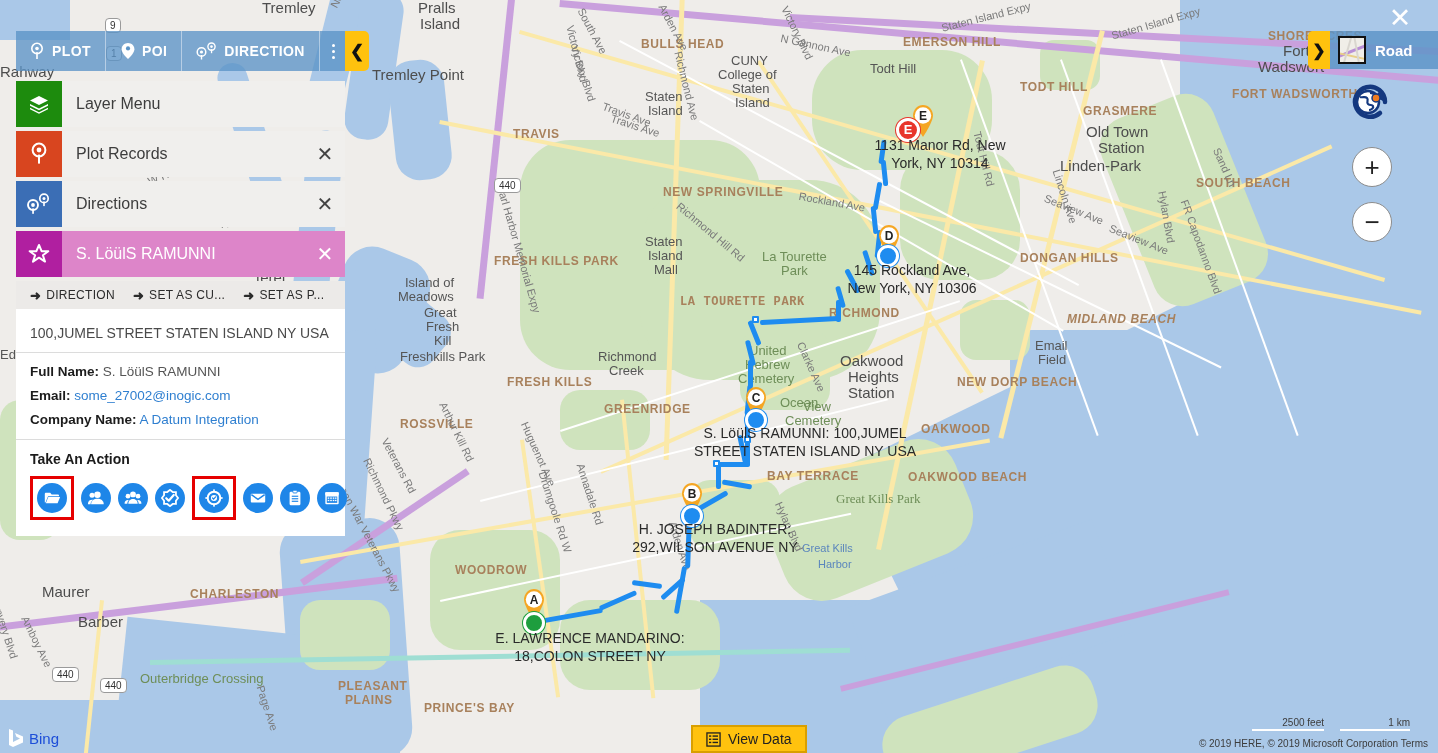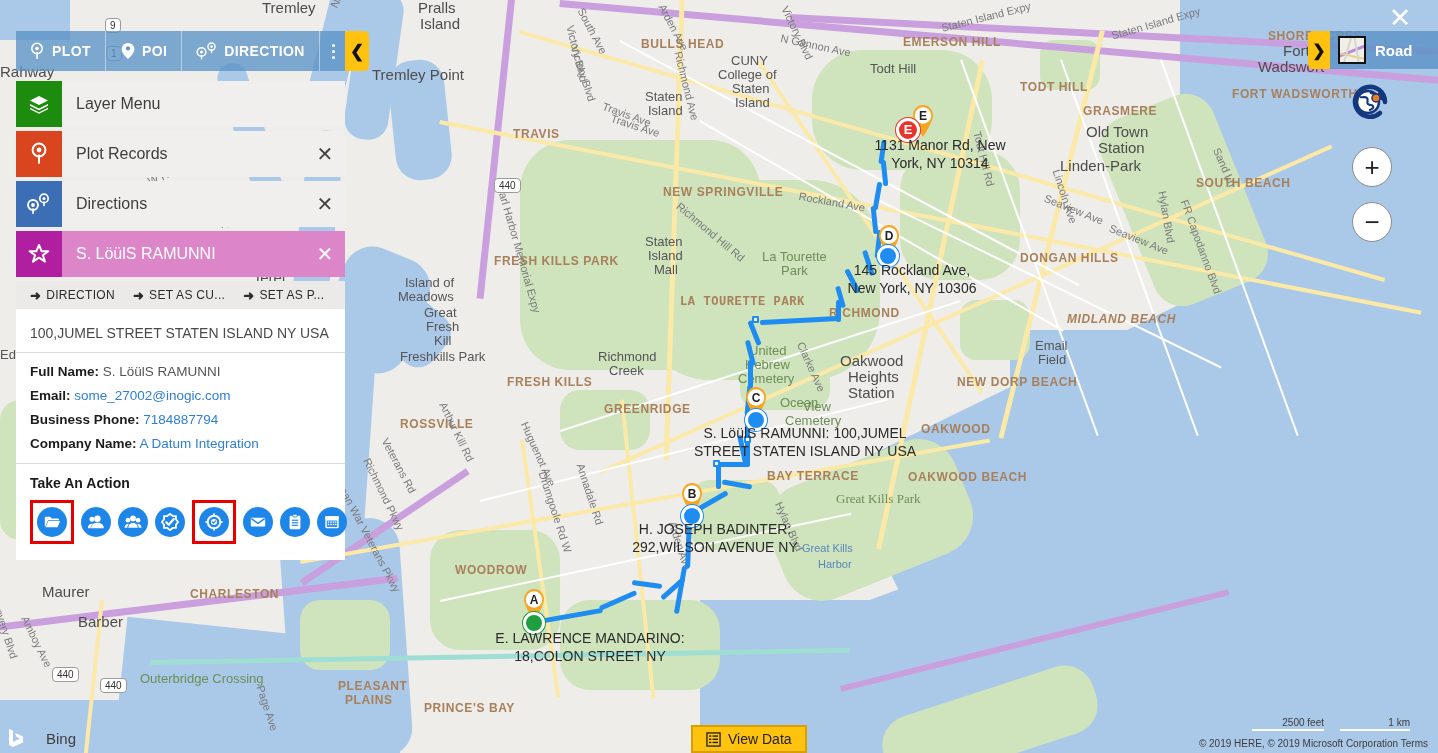--- a/index.html
+++ b/index.html
@@ -170,21 +170,21 @@
   #zout { top: 202px; }
 
   
   #viewdata {
     position: absolute; left: 691px; bottom: 0px; height: 28px;
     background: #ffc20e; border: 2px solid #d99f00; display: flex; align-items: center;
     gap: 7px; padding: 0 13px; font-size: 14px; color: #222; cursor: pointer;
   }
   #bing {
     position: absolute; left: 8px; bottom: 6px; display: flex; align-items: center;
-    gap: 22px; color: #404040; font-size: 15px;
+    gap: 5px; color: #1d4ed8; font-size: 15px;
   }
   #scalebar {
     position: absolute; right: 28px; bottom: 22px; display: flex; gap: 16px;
     align-items: flex-end;
   }
   .scale { color: #3c3c3c; font-size: 10px; text-align: right; }
   .scale .bar { border-bottom: 2px solid #ffffff; margin-top: 1px; }
   #copyright {
     position: absolute; right: 10px; bottom: 4px; font-size: 10px; color: #3c3c3c;
   }
@@ -639,21 +639,20 @@
           <span class="arrow">➜</span>
           <span>SET AS P...</span>
         </span>
       </div>
 
     <div id="card">
       <div id="card-addr">100,JUMEL STREET STATEN ISLAND NY USA</div>
       <div id="card-fields">
           <div class="fld"><b>Full Name:</b> <span style="color: rgb(85, 85, 85);">S. LöülS RAMUNNI</span></div>
           <div class="fld"><b>Email:</b> <a href="#">some_27002@inogic.com</a></div>
-          <div class="fld"><b>Business Phone:</b> <a href="#">7184887794</a></div>
           <div class="fld"><b>Company Name:</b> <a href="#">A Datum Integration</a></div>
         </div>
       <div id="card-actions">
         <h4>Take An Action</h4>
         <div class="icons" id="action-icons">
             <div class="ibox" style="border-color: rgb(230, 0, 0);">
               <div class="ibtn" style="background: rgb(30, 134, 232);">
                 <svg width="18" height="18" viewBox="0 0 20 20">
                   <path d="M2 5.5 C2 4.7 2.6 4.2 3.3 4.2 L8 4.2 L9.6 6 L16.5 6 C17.2 6 17.8 6.5 17.8 7.3 L17.8 8 L5.6 8 L2.8 15 L2 15 Z" fill="#fff"></path>
                   <path d="M5.9 9 L19 9 L16.2 15.7 L3.1 15.7 Z" fill="#fff"></path>

